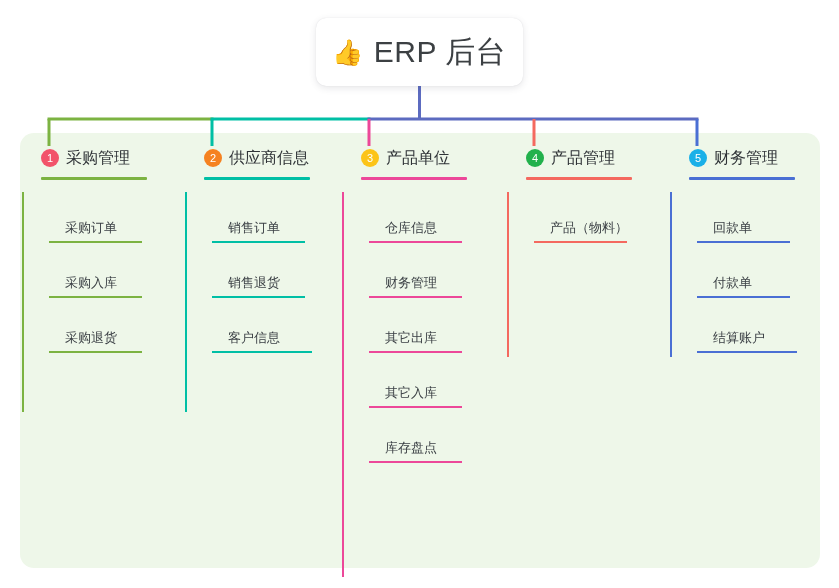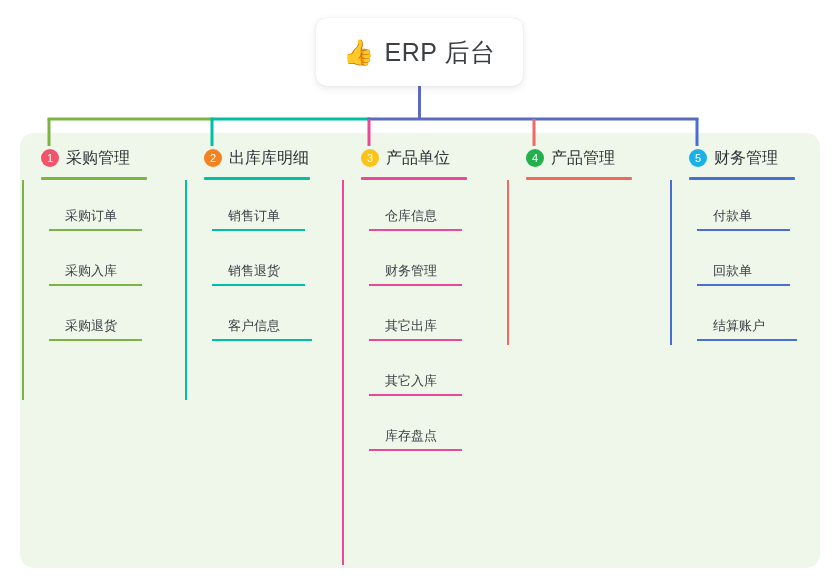--- a/index.html
+++ b/index.html
@@ -17,21 +17,21 @@
     left: 316px; top: 18px;
     width: 207px; height: 68px;
     background: #ffffff;
     border-radius: 10px;
     box-shadow: 0 2px 7px rgba(60,64,80,0.13), 0 0 1px rgba(60,64,80,0.16);
     display: flex; align-items: center; justify-content: center;
     gap: 10px;
   }
   .root-emoji { font-size: 25px; line-height: 1; display: block; }
   .root-label {
-    font-size: 25px; color: #3c4043; white-space: nowrap;
+    font-size: 30px; color: #3c4043; white-space: nowrap;
     letter-spacing: .5px;
   }
 
   
   .panel {
     position: absolute;
     left: 20px; top: 133px;
     width: 800px; height: 435px;
     background: #eef7e9;
     border-radius: 14px;
@@ -56,21 +56,21 @@
     text-align: center; flex: 0 0 18px; font-weight: normal;
   }
   .col-title {
     font-size: 16px; color: #2f3337; white-space: nowrap;
   }
   .col-rule {
     height: 3px; width: 106px; margin-top: 7px; margin-left: 19px;
     border-radius: 1px;
   }
 
-  .leaves { position: relative; margin-top: 0px; padding-left: 27px; }
+  .leaves { position: relative; margin-top: 12px; padding-left: 27px; }
   .leaf {
     position: relative;
     height: 55px;
   }
   .leaf-text {
     position: absolute; left: 16px; bottom: 10px;
     font-size: 13px; color: #3a3f44; white-space: nowrap;
   }
   .leaf-underline {
     position: absolute; left: 0; bottom: 4px;
@@ -124,21 +124,21 @@
           </div>
           <div class="leaf">
             <span class="leaf-text">采购退货</span>
             <span class="leaf-underline" style="background: rgb(124, 179, 66);"></span>
           </div>
         </div>
       </div>
       <div class="column" style="left: 185px;">
         <div class="col-head">
           <span class="badge" style="background: rgb(245, 130, 32);">2</span>
-          <span class="col-title">出库库明细</span>
+          <span class="col-title">供应商信息</span>
         </div>
         <div class="col-rule" style="background: rgb(0, 191, 165);"></div>
         <div class="leaves">
           <div class="leaf-spine" style="background: rgb(0, 191, 165); height: 220px;"></div>
           <div class="leaf">
             <span class="leaf-text">销售订单</span>
             <span class="leaf-underline" style="background: rgb(0, 191, 165);"></span>
           </div>
           <div class="leaf">
             <span class="leaf-text">销售退货</span>
@@ -181,39 +181,43 @@
         </div>
       </div>
       <div class="column" style="left: 507px;">
         <div class="col-head">
           <span class="badge" style="background: rgb(34, 177, 76);">4</span>
           <span class="col-title">产品管理</span>
         </div>
         <div class="col-rule" style="background: rgb(244, 105, 95);"></div>
         <div class="leaves">
           <div class="leaf-spine" style="background: rgb(244, 105, 95); height: 165px;"></div>
+          <div class="leaf">
+            <span class="leaf-text">产品（物料）</span>
+            <span class="leaf-underline" style="background: rgb(244, 105, 95);"></span>
+          </div>
         </div>
       </div>
       <div class="column" style="left: 670px;">
         <div class="col-head">
           <span class="badge" style="background: rgb(26, 176, 232);">5</span>
           <span class="col-title">财务管理</span>
         </div>
         <div class="col-rule" style="background: rgb(74, 111, 212);"></div>
         <div class="leaves">
           <div class="leaf-spine" style="background: rgb(74, 111, 212); height: 165px;"></div>
           <div class="leaf">
+            <span class="leaf-text">回款单</span>
+            <span class="leaf-underline" style="background: rgb(74, 111, 212);"></span>
+          </div>
+          <div class="leaf">
             <span class="leaf-text">付款单</span>
             <span class="leaf-underline" style="background: rgb(74, 111, 212);"></span>
           </div>
           <div class="leaf">
-            <span class="leaf-text">回款单</span>
-            <span class="leaf-underline" style="background: rgb(74, 111, 212);"></span>
-          </div>
-          <div class="leaf">
             <span class="leaf-text">结算账户</span>
             <span class="leaf-underline" style="background: rgb(74, 111, 212); width: 100px;"></span>
           </div>
         </div>
       </div>
     </div>
 
 </div>
 
 </body></html>

